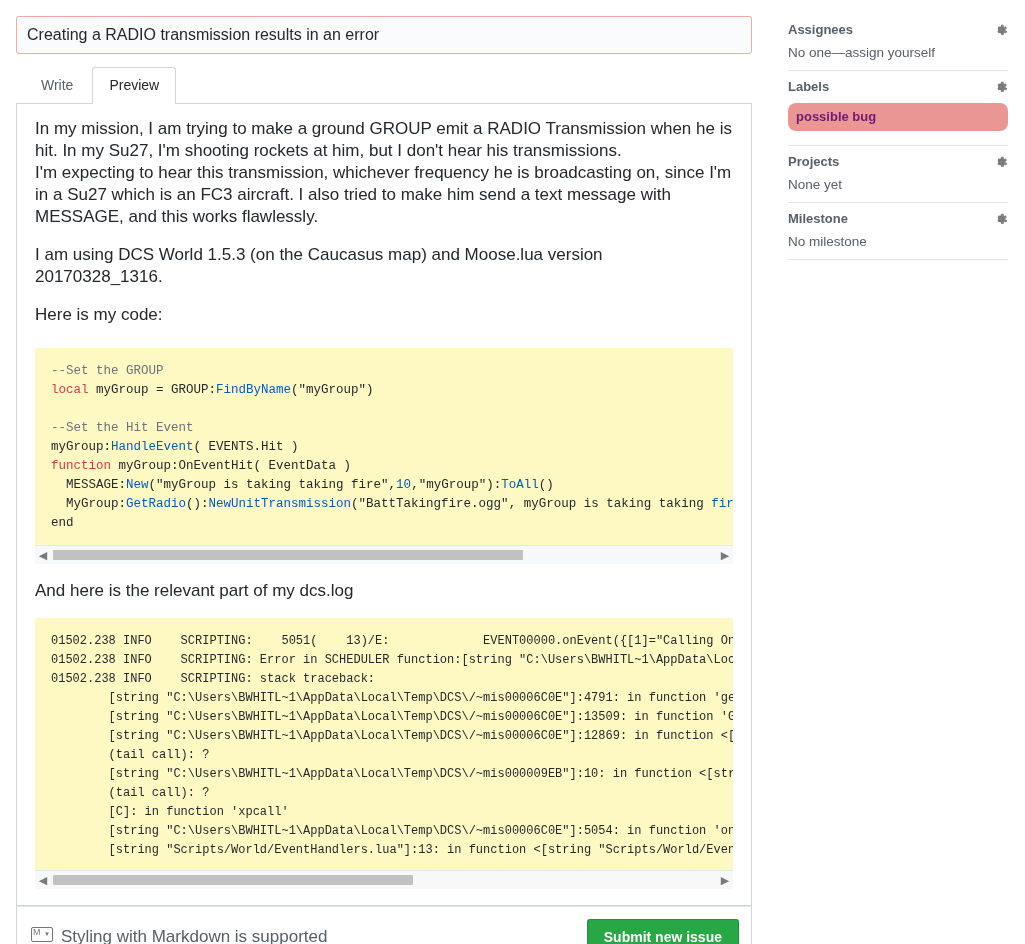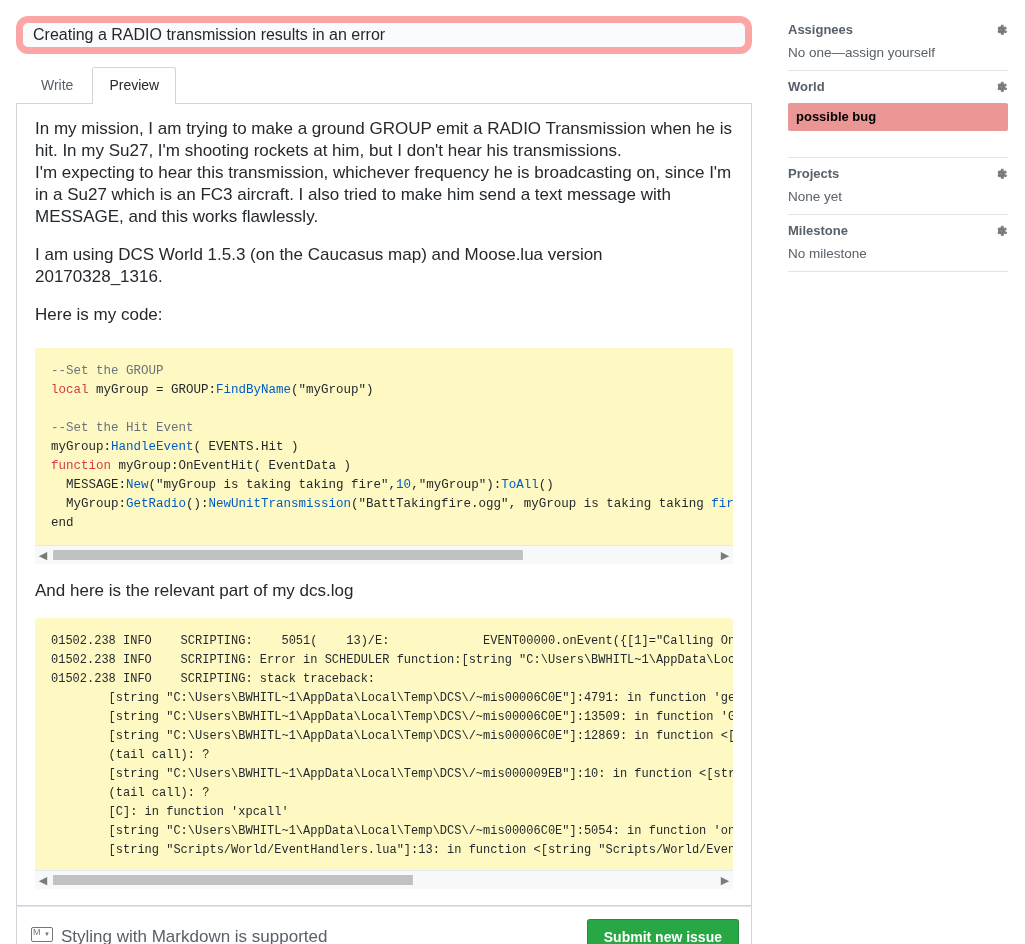--- a/index.html
+++ b/index.html
@@ -23,22 +23,22 @@
     top: 0;
     width: 768px;
     height: 944px;
     box-sizing: border-box;
     padding: 16px 0 0 16px;
   }
   .title-input {
     box-sizing: border-box;
     width: 736px;
     height: 38px;
-    border: 7px solid #fca5a5;
-    border-radius: 12px;
+    border: 1px solid #fca5a5;
+    border-radius: 3px;
     background: #fafbfc;
     font-size: 16px;
     font-family: "Liberation Sans", sans-serif;
     color: #24292e;
     padding: 0 10px;
     outline: none;
   }
   .tabs {
     margin-top: 14px;
     width: 736px;
@@ -226,26 +226,26 @@
   }
   .gear {
     width: 14px;
     height: 14px;
     display: inline-block;
     color: #767676;
   }
   .label-chip {
     display: block;
     background: #e99695;
-    color: #000000;
+    color: #701a75;
     font-size: 13px;
     font-weight: bold;
     padding: 5px 8px;
-    border-radius: 2px;
-    margin-bottom: 18px;
+    border-radius: 8px;
+    margin-bottom: 6px;
   }
 </style>
 </head>
 <body>
 
 <div id="page">
 
   <div id="left">
 
     <input class="title-input" type="text" value="Creating a RADIO transmission results in an error" placeholder="Title" style="">
@@ -330,21 +330,21 @@
               <path d="M8 4.7a3.3 3.3 0 100 6.6 3.3 3.3 0 000-6.6zm0 5a1.7 1.7 0 110-3.4 1.7 1.7 0 010 3.4z"></path>
               <path d="M14.3 9.1l-1.2-.5a5.3 5.3 0 000-1.2l1.2-.5c.3-.1.4-.4.3-.7l-.8-1.8c-.1-.3-.4-.4-.7-.3l-1.2.5a5.2 5.2 0 00-1-.8l.2-1.3c0-.3-.2-.6-.5-.6H8.5c-.3 0-.5.2-.5.5l-.2 1.3c-.4.2-.7.4-1 .7l-1.2-.5c-.3-.1-.6 0-.7.3l-.8 1.8c-.1.3 0 .6.3.7l1.2.5a5.3 5.3 0 000 1.2l-1.2.5c-.3.1-.4.4-.3.7l.8 1.8c.1.3.4.4.7.3l1.2-.5c.3.3.6.5 1 .7l.2 1.3c0 .3.2.5.5.5h2.1c.3 0 .5-.2.5-.5l.2-1.3c.4-.2.7-.4 1-.7l1.2.5c.3.1.6 0 .7-.3l.8-1.8c.1-.3 0-.6-.3-.7z" opacity=".9"></path>
             </svg>
         </span>
       </div>
       <div class="side-body">No one—assign yourself</div>
     </div>
 
     <div class="side-section">
       <div class="side-head">
-        <span>World</span>
+        <span>Labels</span>
         <span class="gear">
           <svg width="14" height="14" viewBox="0 0 16 16" fill="#767676">
               <path d="M8 4.7a3.3 3.3 0 100 6.6 3.3 3.3 0 000-6.6zm0 5a1.7 1.7 0 110-3.4 1.7 1.7 0 010 3.4z"></path>
               <path d="M14.3 9.1l-1.2-.5a5.3 5.3 0 000-1.2l1.2-.5c.3-.1.4-.4.3-.7l-.8-1.8c-.1-.3-.4-.4-.7-.3l-1.2.5a5.2 5.2 0 00-1-.8l.2-1.3c0-.3-.2-.6-.5-.6H8.5c-.3 0-.5.2-.5.5l-.2 1.3c-.4.2-.7.4-1 .7l-1.2-.5c-.3-.1-.6 0-.7.3l-.8 1.8c-.1.3 0 .6.3.7l1.2.5a5.3 5.3 0 000 1.2l-1.2.5c-.3.1-.4.4-.3.7l.8 1.8c.1.3.4.4.7.3l1.2-.5c.3.3.6.5 1 .7l.2 1.3c0 .3.2.5.5.5h2.1c.3 0 .5-.2.5-.5l.2-1.3c.4-.2.7-.4 1-.7l1.2.5c.3.1.6 0 .7-.3l.8-1.8c.1-.3 0-.6-.3-.7z" opacity=".9"></path>
             </svg>
         </span>
       </div>
       <div class="side-body" style="padding-top:2px">
         <span class="label-chip">possible bug</span>
       </div>

